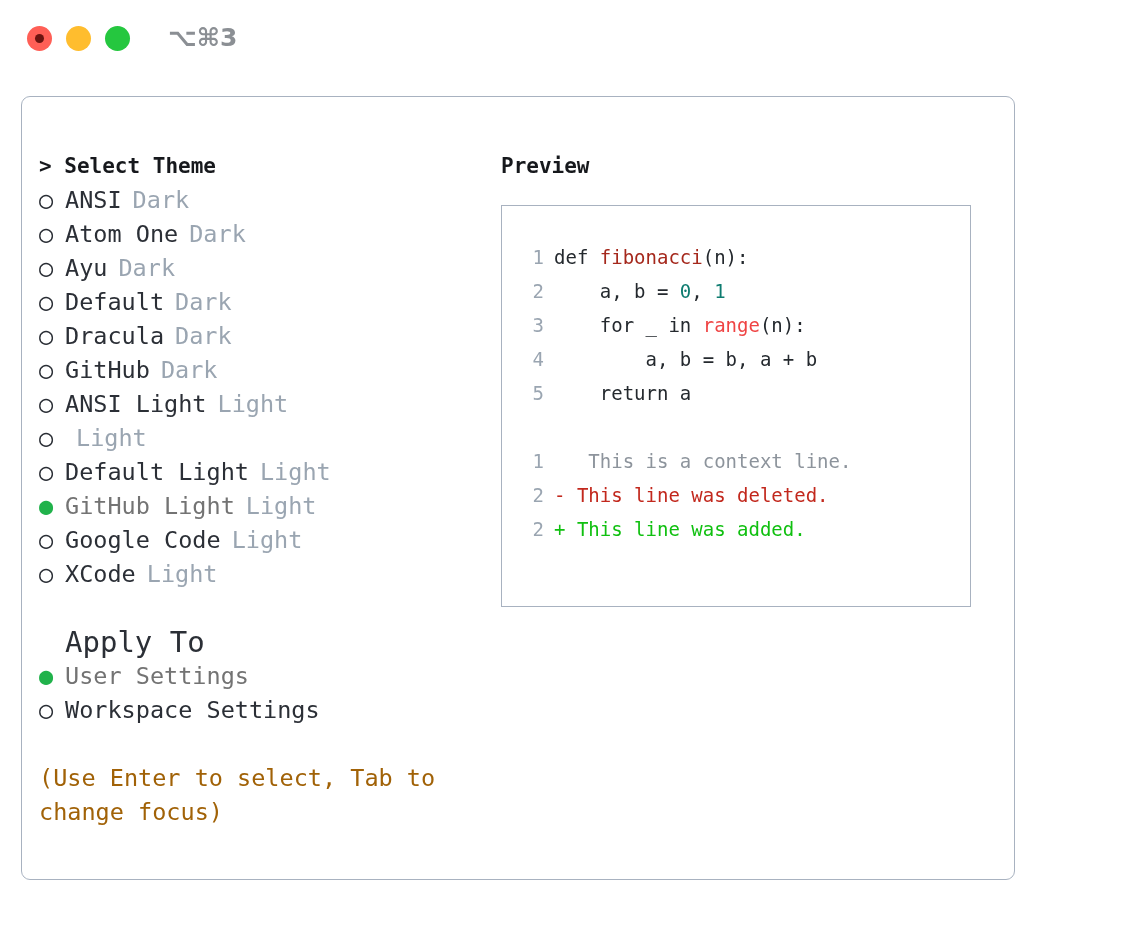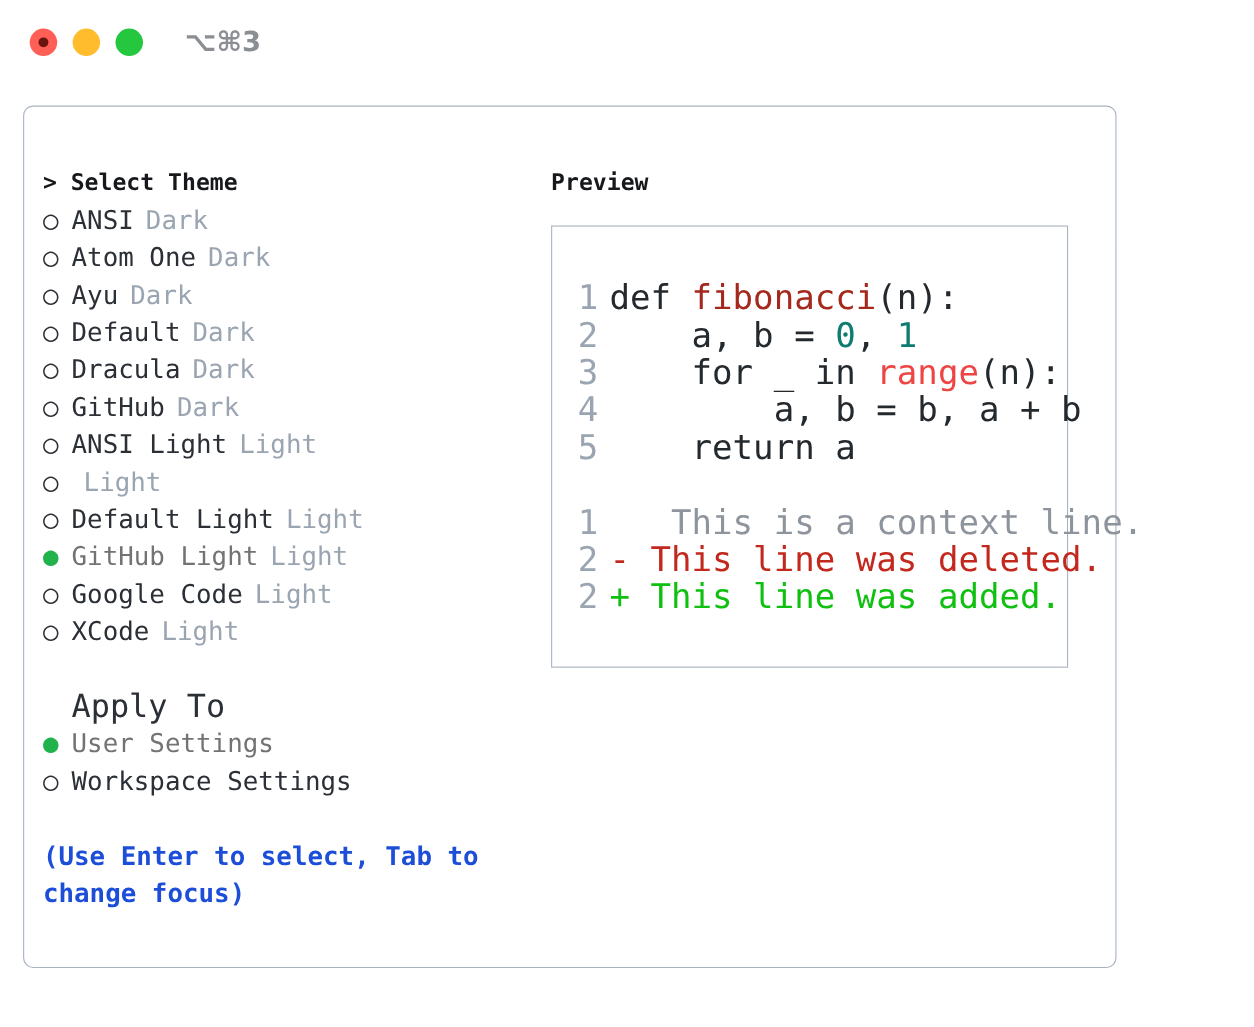--- a/index.html
+++ b/index.html
@@ -133,24 +133,23 @@
     color: #2b2f36;
     white-space: pre;
     padding-left: 26px;
   }
 
   .spacer-34 { height: 34px; }
 
   .hint {
     font-size: 23.5px;
     line-height: 34px;
-    color: #1d4ed8;
+    color: #a16207;
     width: 410px;
     word-spacing: 0px;
-    font-weight: bold;
   }
 
   
   .right-col {
     position: absolute;
     left: 479px;
     top: 52px;
     width: 490px;
   }
 
@@ -160,22 +159,22 @@
     height: 402px;
     border: 1.8px solid #a8b2c0;
     background: #ffffff;
     box-sizing: border-box;
     position: relative;
   }
 
   .code {
     position: absolute;
     left: 16px;
-    top: 48px;
-    font-size: 31px;
+    top: 34px;
+    font-size: 19px;
     line-height: 34px;
     white-space: pre;
   }
   .code-line { white-space: pre; height: 34px; }
   .ln {
     display: inline-block;
     width: 26px;
     text-align: right;
     color: #9aa5b1;
     margin-right: 10px;

